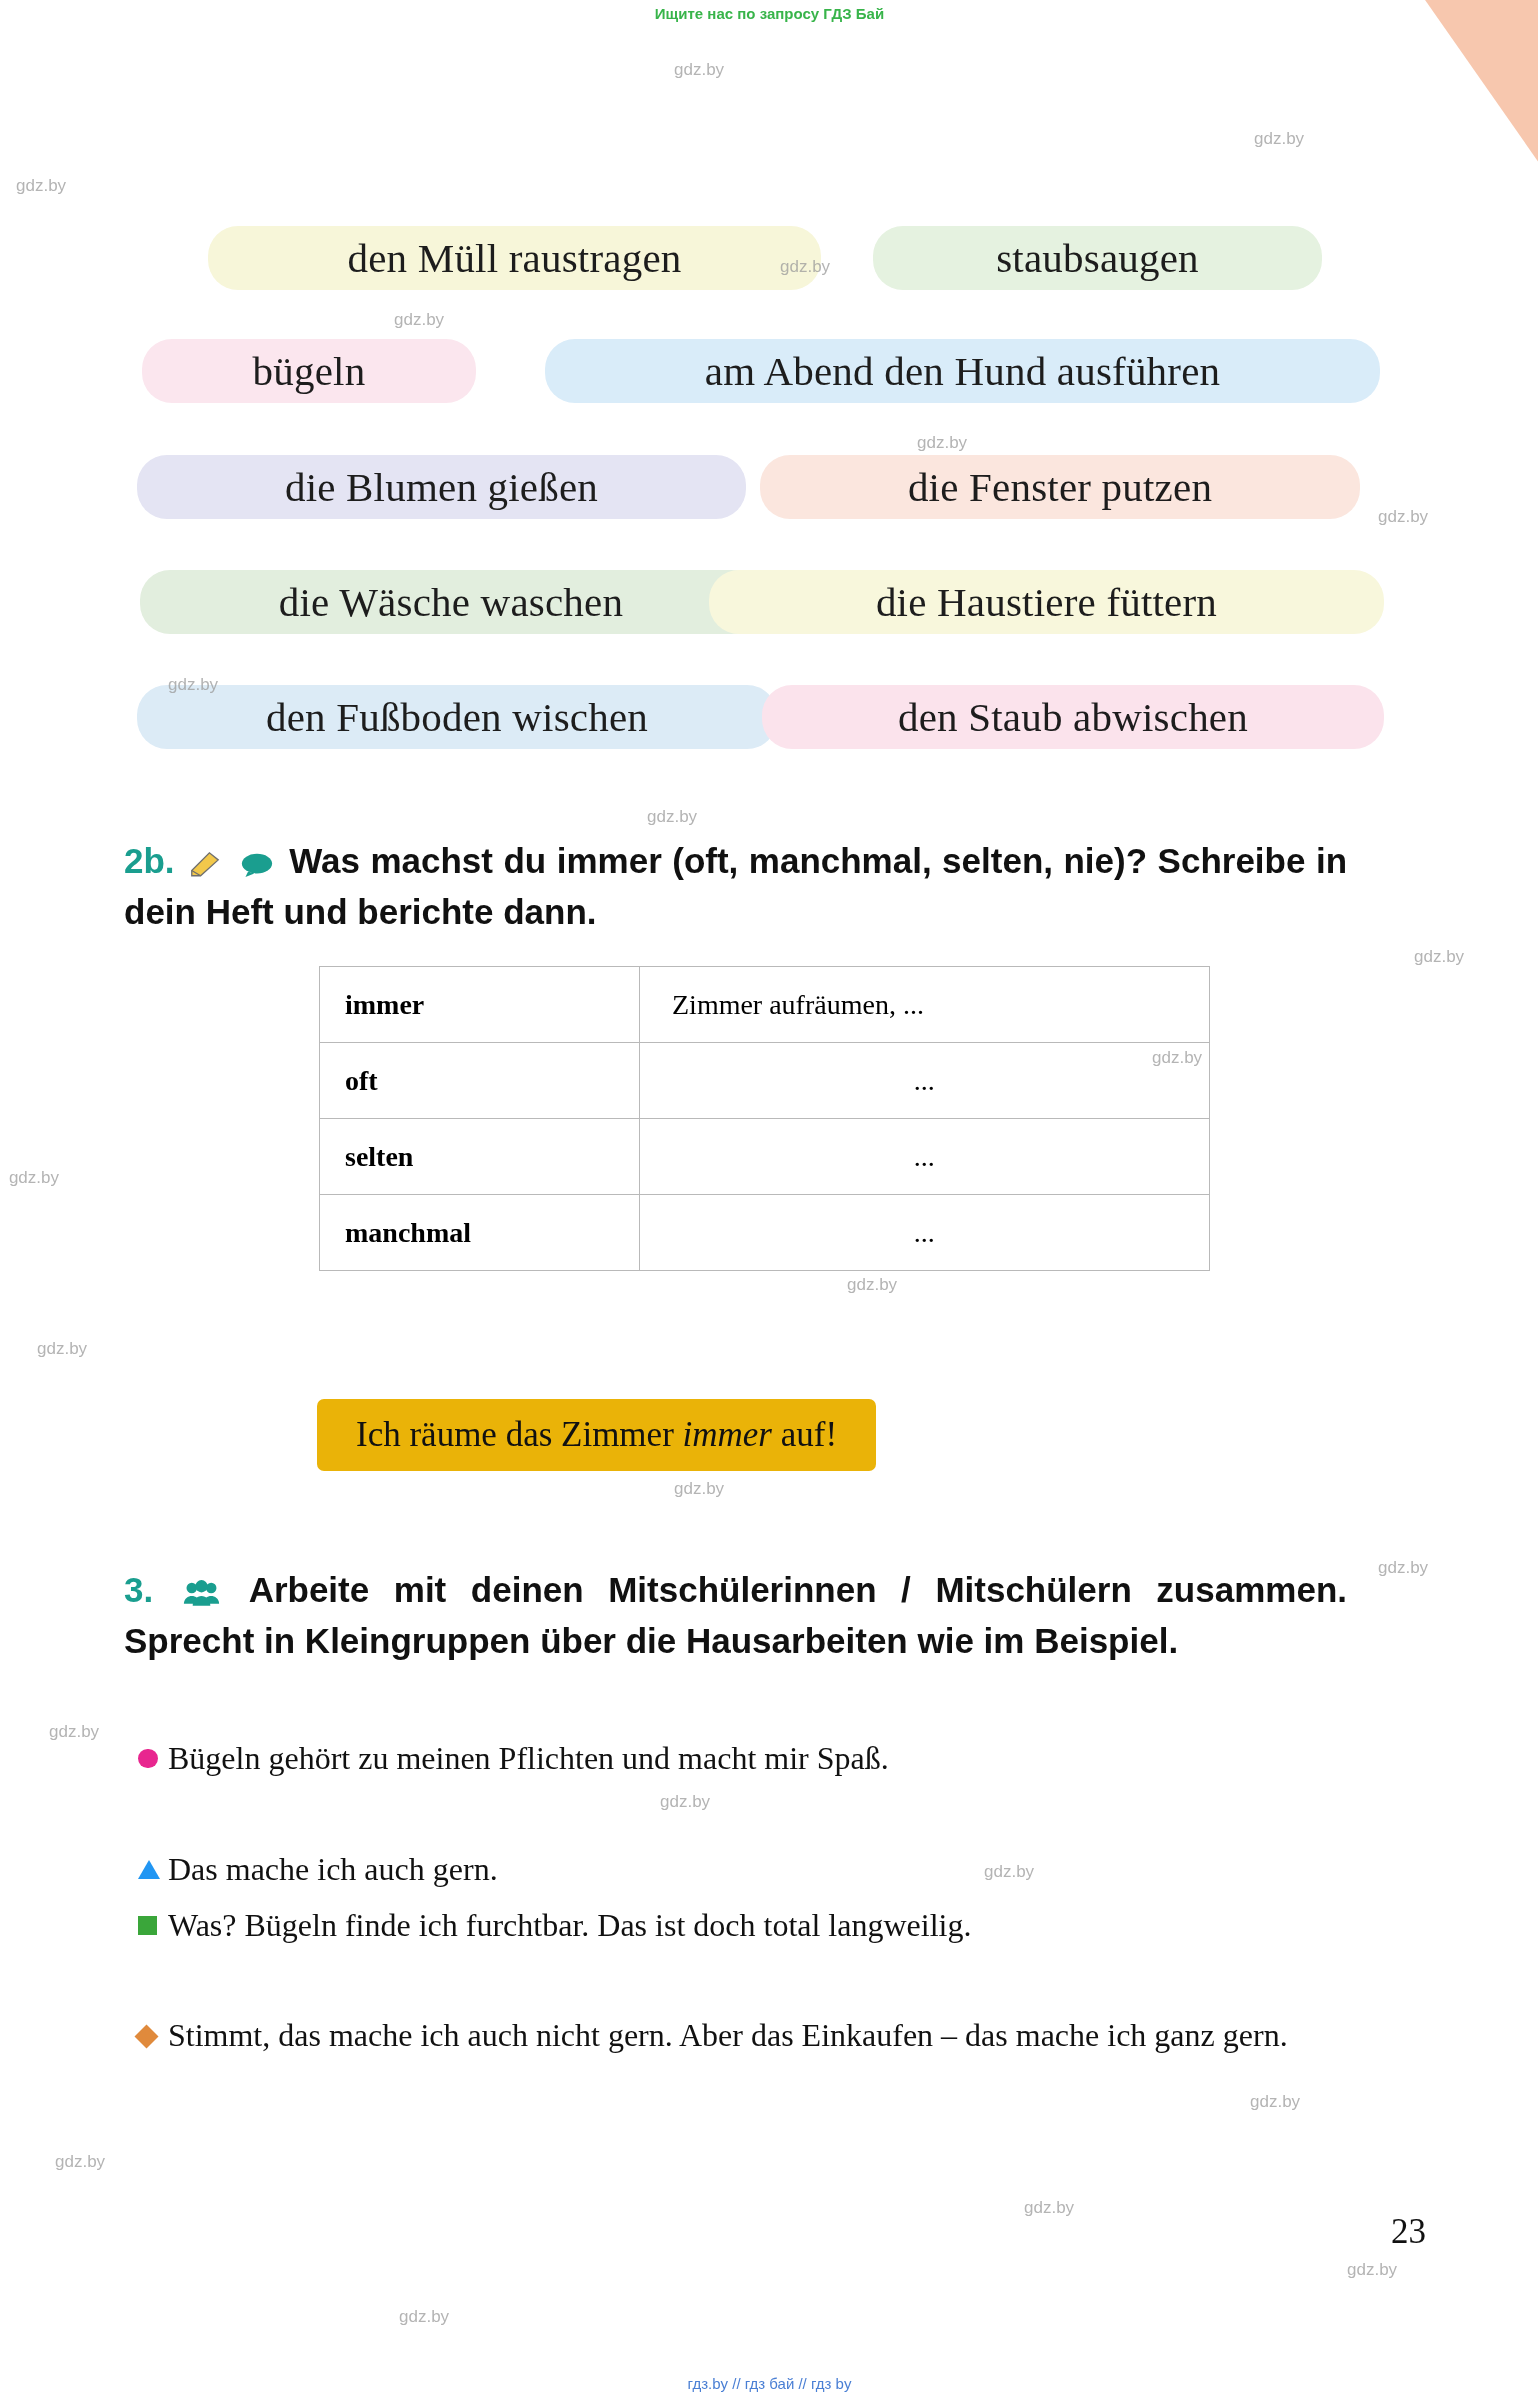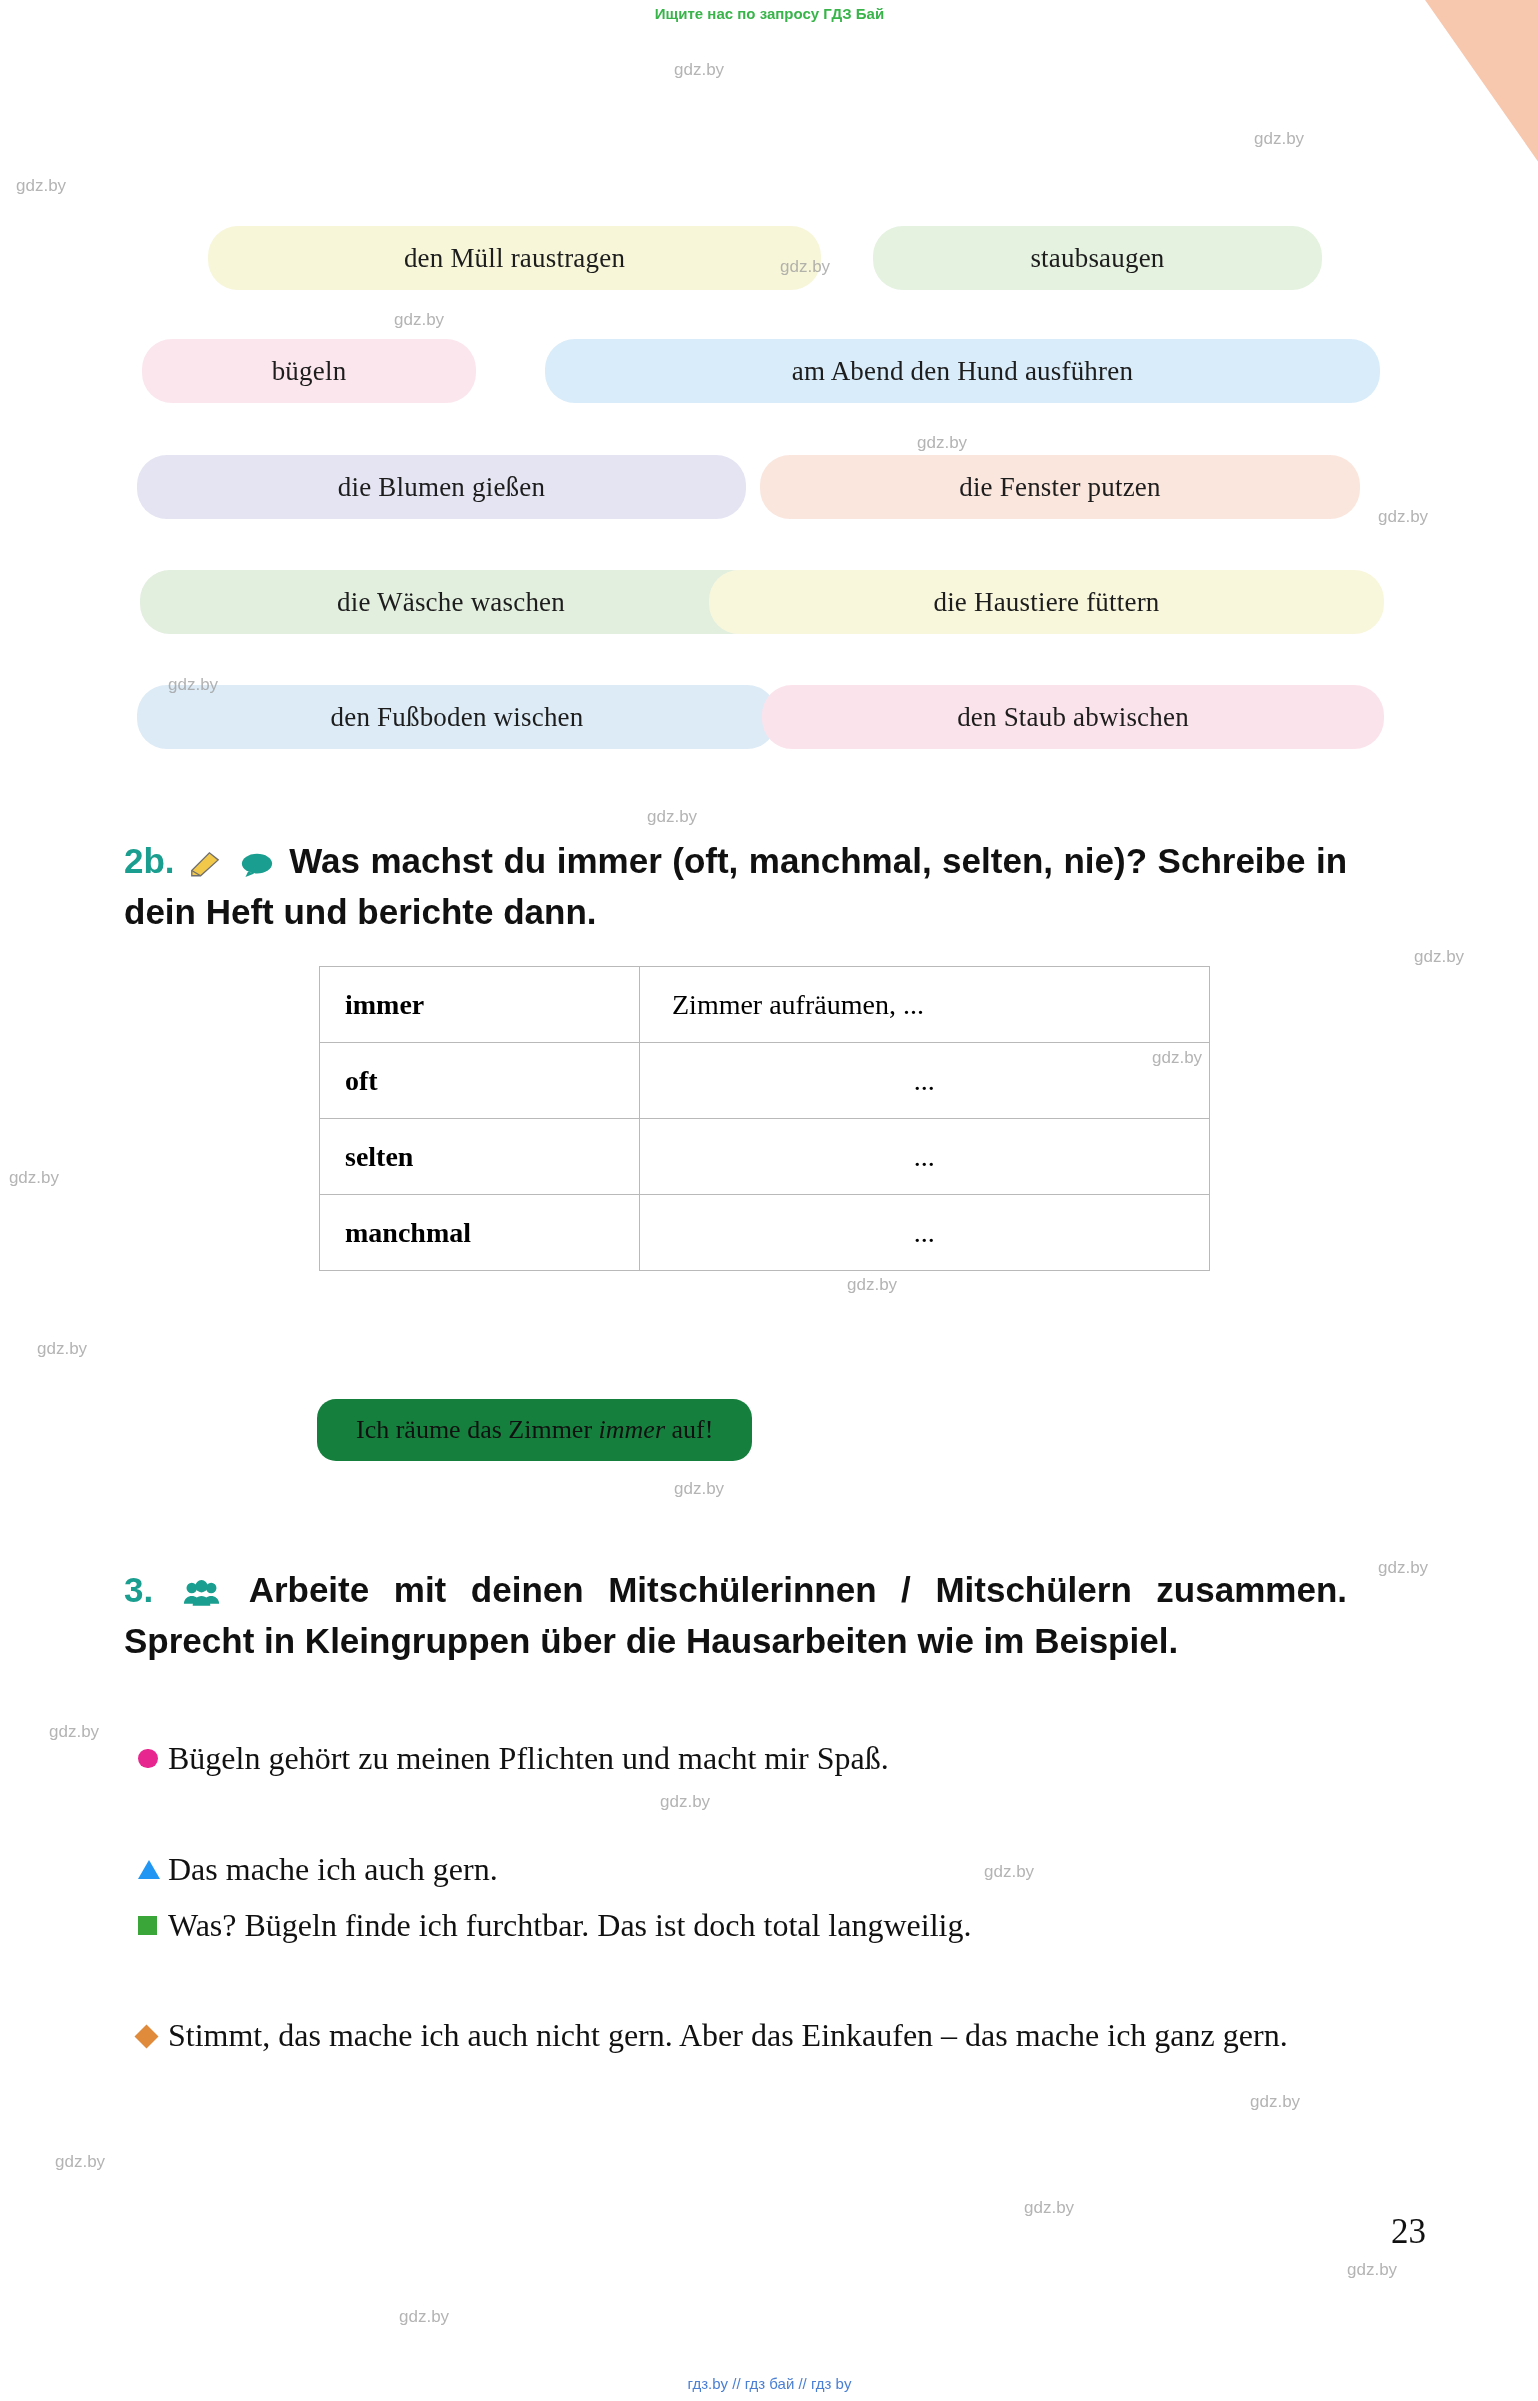--- a/index.html
+++ b/index.html
@@ -81,21 +81,21 @@
     left: 0;
     top: 226px;
     width: 1383px;
   }
   .chip {
     position: absolute;
     display: inline-flex;
     align-items: center;
     justify-content: center;
     border-radius: 30px;
-    font-size: 27px;
+    font-size: 41px;
     color: #1d1d1d;
     padding: 0 34px;
     height: 64px;
     white-space: nowrap;
     letter-spacing: 0.2px;
   }
   
   .task {
     position: absolute;
     font-family: Liberation Sans, sans-serif;
@@ -139,24 +139,24 @@
   }
   .tbl tr:first-child td.c2 {
     text-align: left;
     padding-left: 32px;
   }
   
   .bubble {
     position: absolute;
     left: 317px;
     top: 1399px;
-    background: #15803d;
-    border-radius: 19px;
+    background: #eab308;
+    border-radius: 7px;
     padding: 16px 39px;
-    font-size: 26px;
+    font-size: 35px;
     color: #111;
     white-space: nowrap;
   }
   .bubble i { font-style: italic; }
   
   .dlg {
     position: absolute;
     left: 138px;
     width: 1206px;
     font-size: 32px;

